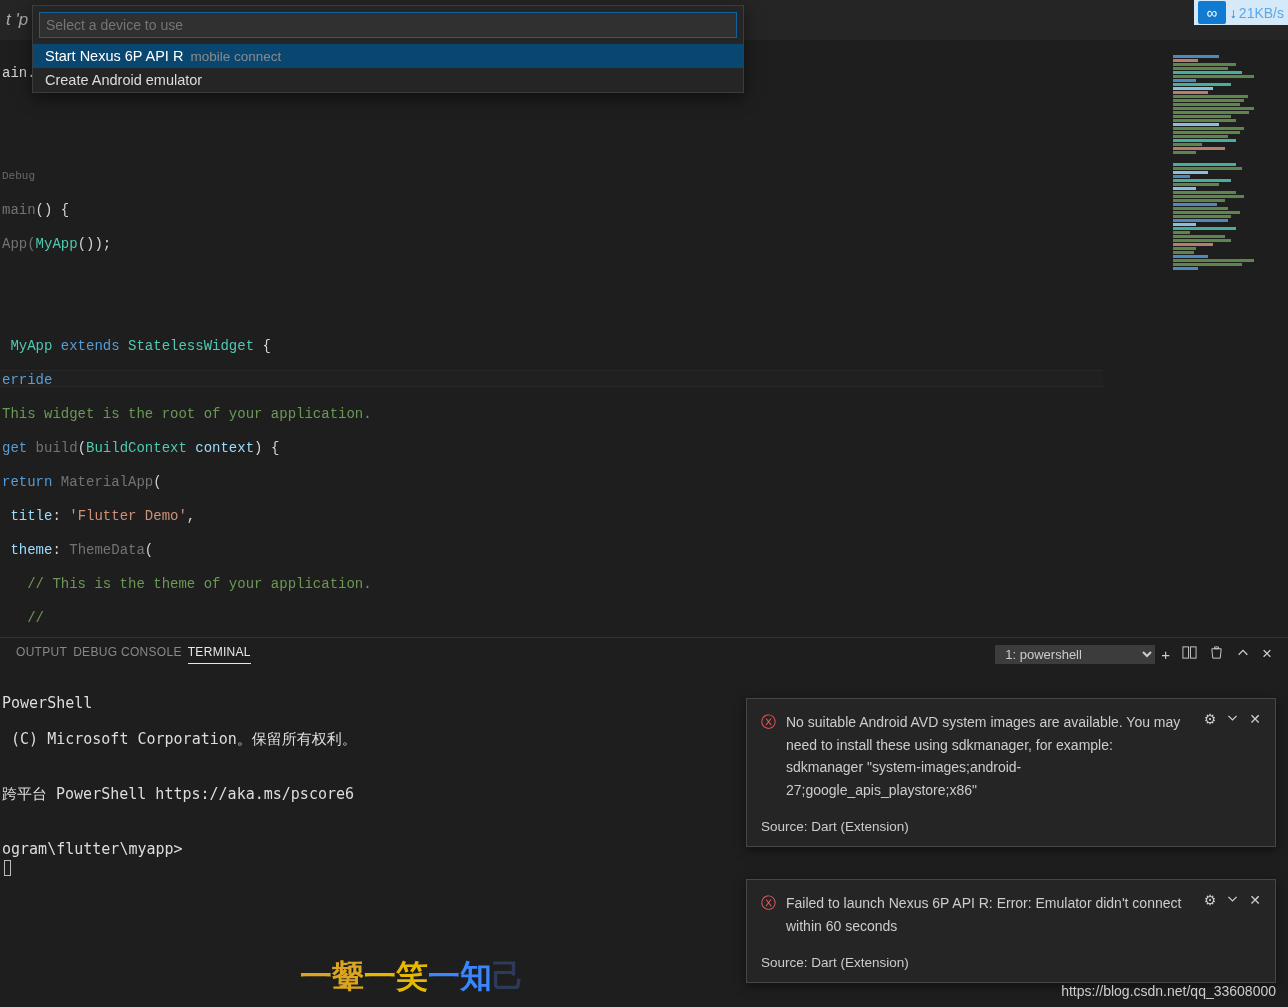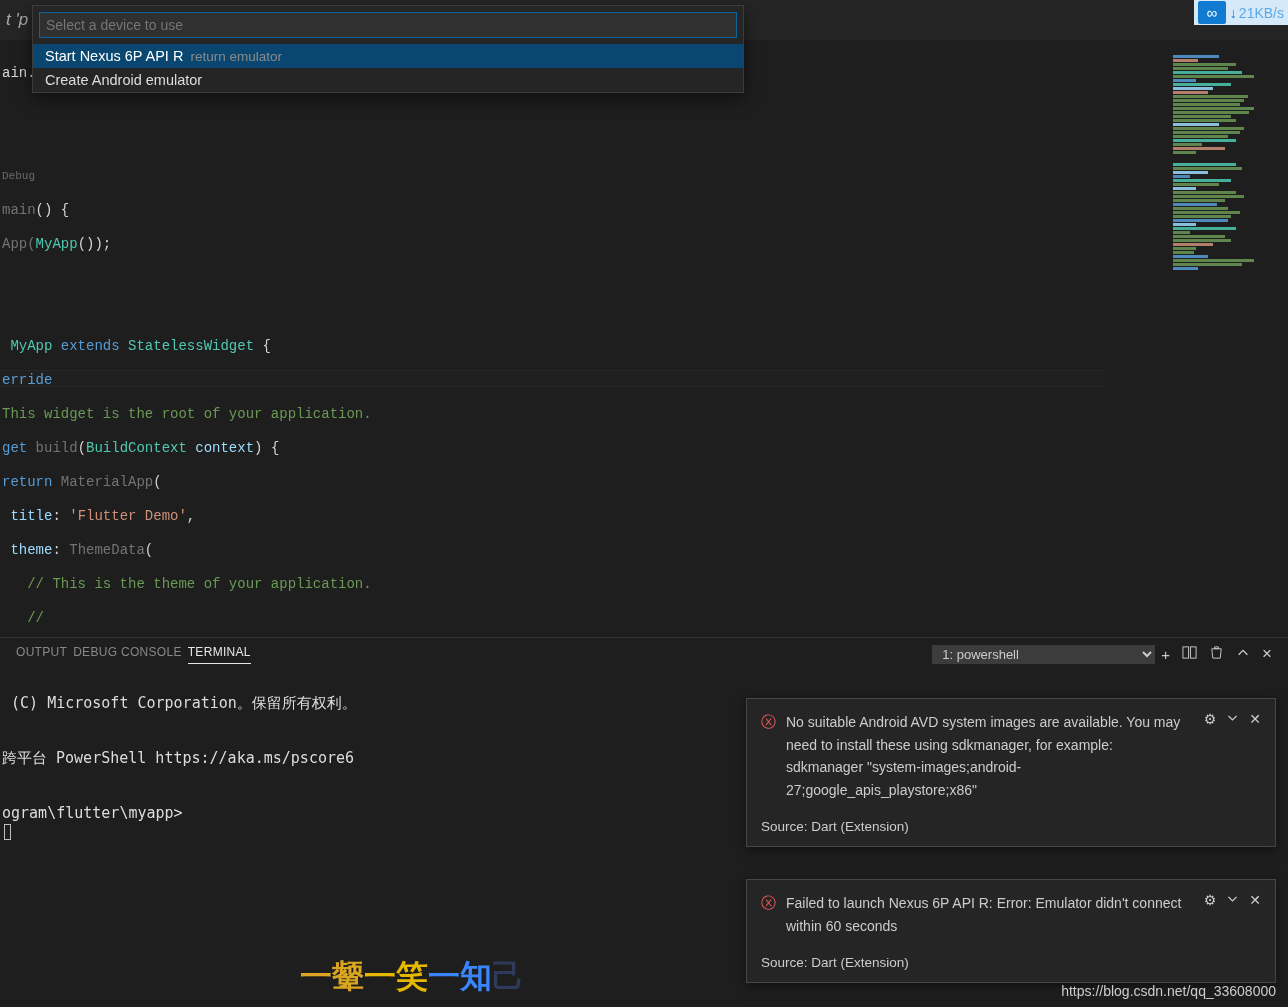--- a/index.html
+++ b/index.html
@@ -96,21 +96,21 @@
 .panel-tabs {
   display:flex; align-items:center; gap: 6px;
   padding: 6px 16px 0 16px;
   font-size: 12px;
   color: #888;
 }
 .panel-tabs .ptab { cursor:pointer; padding-bottom:4px; letter-spacing:0.3px; }
 .panel-tabs .ptab.active { color:#e7e7e7; border-bottom:1px solid #e7e7e7; }
 .panel-tabs .spacer { flex:1; }
 .panel-tabs select {
-  background:#3c3c3c; color:#ccc; border:none; font-size:13px; padding:1px 6px; width:223px;
+  background:#3c3c3c; color:#ccc; border:none; font-size:13px; padding:1px 6px; width:160px;
 }
 .panel-actions { display:flex; gap:12px; align-items:center; color:#ccc; }
 .panel-actions span { cursor:pointer; font-size:15px; }
 .terminal {
   font-family: Consolas, monospace;
   font-size: 15px;
   padding: 12px 2px;
   color:#ddd;
   white-space: pre-wrap;
 }
@@ -169,21 +169,21 @@
 
 <div class="top-bar">
   <span class="tab-label">t 'p</span>
   <span class="tab-close">×</span>
 </div>
 
 <div class="quickpick">
   <input class="qp-input" placeholder="Select a device to use" style="">
   <div class="qp-item selected">
     <span>Start Nexus 6P API R</span>
-    <span class="secondary">return emulator</span>
+    <span class="secondary">mobile connect</span>
   </div>
   <div class="qp-item">
     <span>Create Android emulator</span>
   </div>
 </div>
 
 <div class="net-badge">
   <div class="cloud">
       <span>∞</span>
     </div>
@@ -306,20 +306,21 @@
       </span>
       <span>
         <svg width="14" height="14" viewBox="0 0 16 16">
             <path d="M3 10l5-5 5 5" fill="none" stroke="#ccc" stroke-width="1.5"></path>
           </svg>
       </span>
       <span style="font-size:17px">×</span>
     </div>
   </div>
   <div class="terminal">
+<span style="display: block;">PowerShell</span>
 <span style="display: block;"> (C) Microsoft Corporation。保留所有权利。</span>
 <span style="display: block;"></span>
 <span style="display: block;">跨平台 PowerShell https://aka.ms/pscore6</span>
 <span style="display: block;"></span>
 <span style="display: block;">ogram\flutter\myapp&gt; </span><span class="term-cursor" style="display: block;"></span>
   </div>
 </div>
 
 <div class="toast toast1">
   <div class="toast-body">

